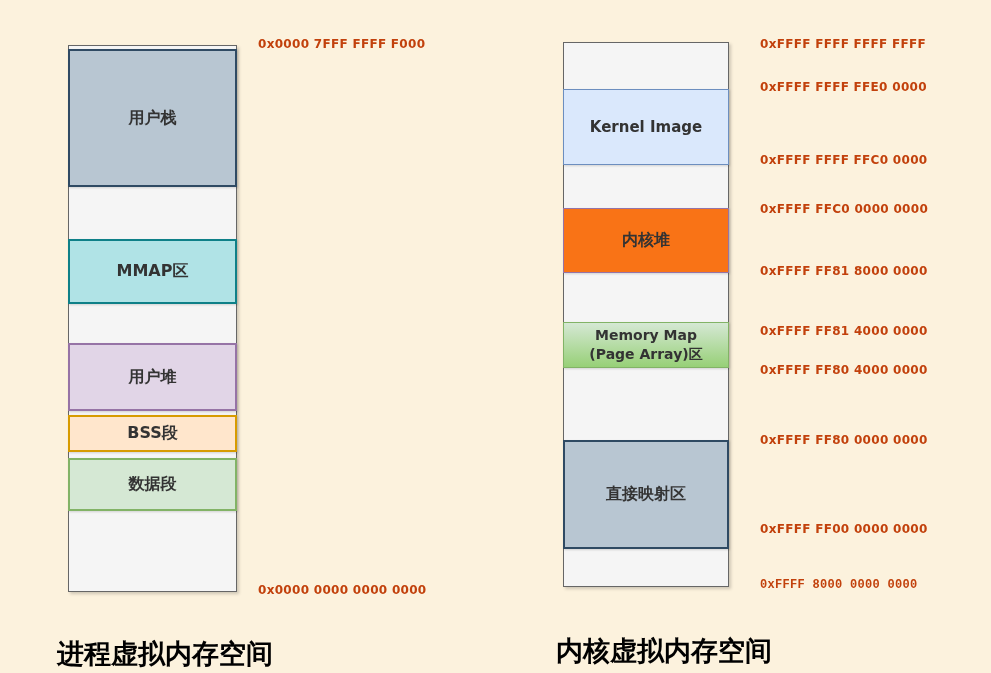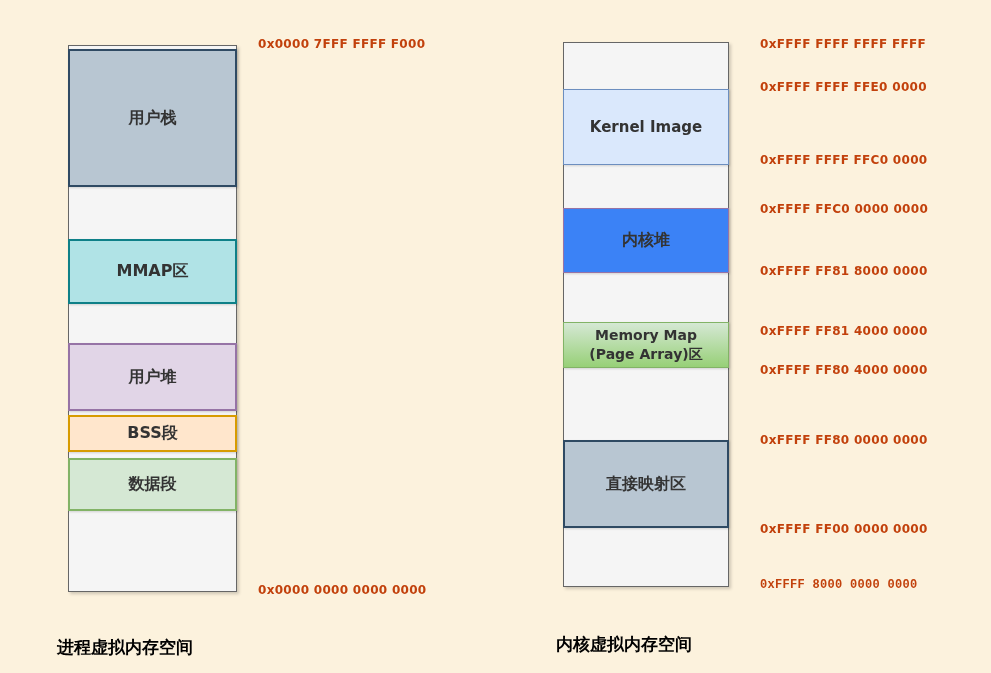--- a/index.html
+++ b/index.html
@@ -36,37 +36,37 @@
     font-size: 16px;
     box-shadow: 1px 1px 2px rgba(0,0,0,0.15);
   }
   .seg-user-stack   { background: #b8c6d2; border: 2px solid #2f4a63; }
   .seg-mmap         { background: #b0e3e6; border: 2px solid #0e8088; }
   .seg-user-heap    { background: #e1d5e7; border: 2px solid #9673a6; }
   .seg-bss          { background: #ffe6cc; border: 2px solid #d79b00; }
   .seg-data         { background: #d5e8d4; border: 2px solid #82b366; }
   .seg-code         { background: #f8cecc; border: 2px solid #b85450; }
   .seg-kernel-image { background: #dae8fc; border: 1px solid #6c8ebf; font-size: 15px; }
-  .seg-kernel-heap  { background: #3b82f6; border: 1px solid #9673a6; }
+  .seg-kernel-heap  { background: #f97316; border: 1px solid #9673a6; }
   .seg-memory-map   { background: linear-gradient(#d5e8d4, #97d077); border: 1px solid #82b366; font-size: 14px; line-height: 1.35; }
   .seg-direct-map   { background: #b8c6d2; border: 2px solid #2f4a63; }
   
   .addr {
     position: absolute;
     transform: translateY(-50%);
     font-size: 12px;
     font-weight: bold;
     color: #c2410c;
     white-space: nowrap;
     letter-spacing: 0.3px;
   }
   
   .caption {
     position: absolute;
-    font-size: 17px;
+    font-size: 27px;
     font-weight: bold;
     color: #000000;
     white-space: nowrap;
   }
 </style>
 </head>
 <body>
 
 <div class="canvas">
 
@@ -96,21 +96,21 @@
     <div class="seg seg-kernel-image" style="top:46px; height:76px;">
       <span>Kernel Image</span>
     </div>
     <div class="seg seg-kernel-heap" style="top:165px; height:65px;">
       <span>内核堆</span>
     </div>
     <div class="seg seg-memory-map" style="top:279px; height:46px;">
       <span>Memory Map</span>
       <span>(Page Array)区</span>
     </div>
-    <div class="seg seg-direct-map" style="top:397px; height:88px;">
+    <div class="seg seg-direct-map" style="top:397px; height:109px;">
       <span>直接映射区</span>
     </div>
   </div>
 
   <div class="addr" style="left:760px; top:44px;">0xFFFF FFFF FFFF FFFF</div>
   <div class="addr" style="left:760px; top:87px;">0xFFFF FFFF FFE0 0000</div>
   <div class="addr" style="left:760px; top:160px;">0xFFFF FFFF FFC0 0000</div>
   <div class="addr" style="left:760px; top:209px;">0xFFFF FFC0 0000 0000</div>
   <div class="addr" style="left:760px; top:271px;text-align:center;">0xFFFF FF81 8000 0000</div>
   <div class="addr" style="left:760px; top:331px;">0xFFFF FF81 4000 0000</div>

